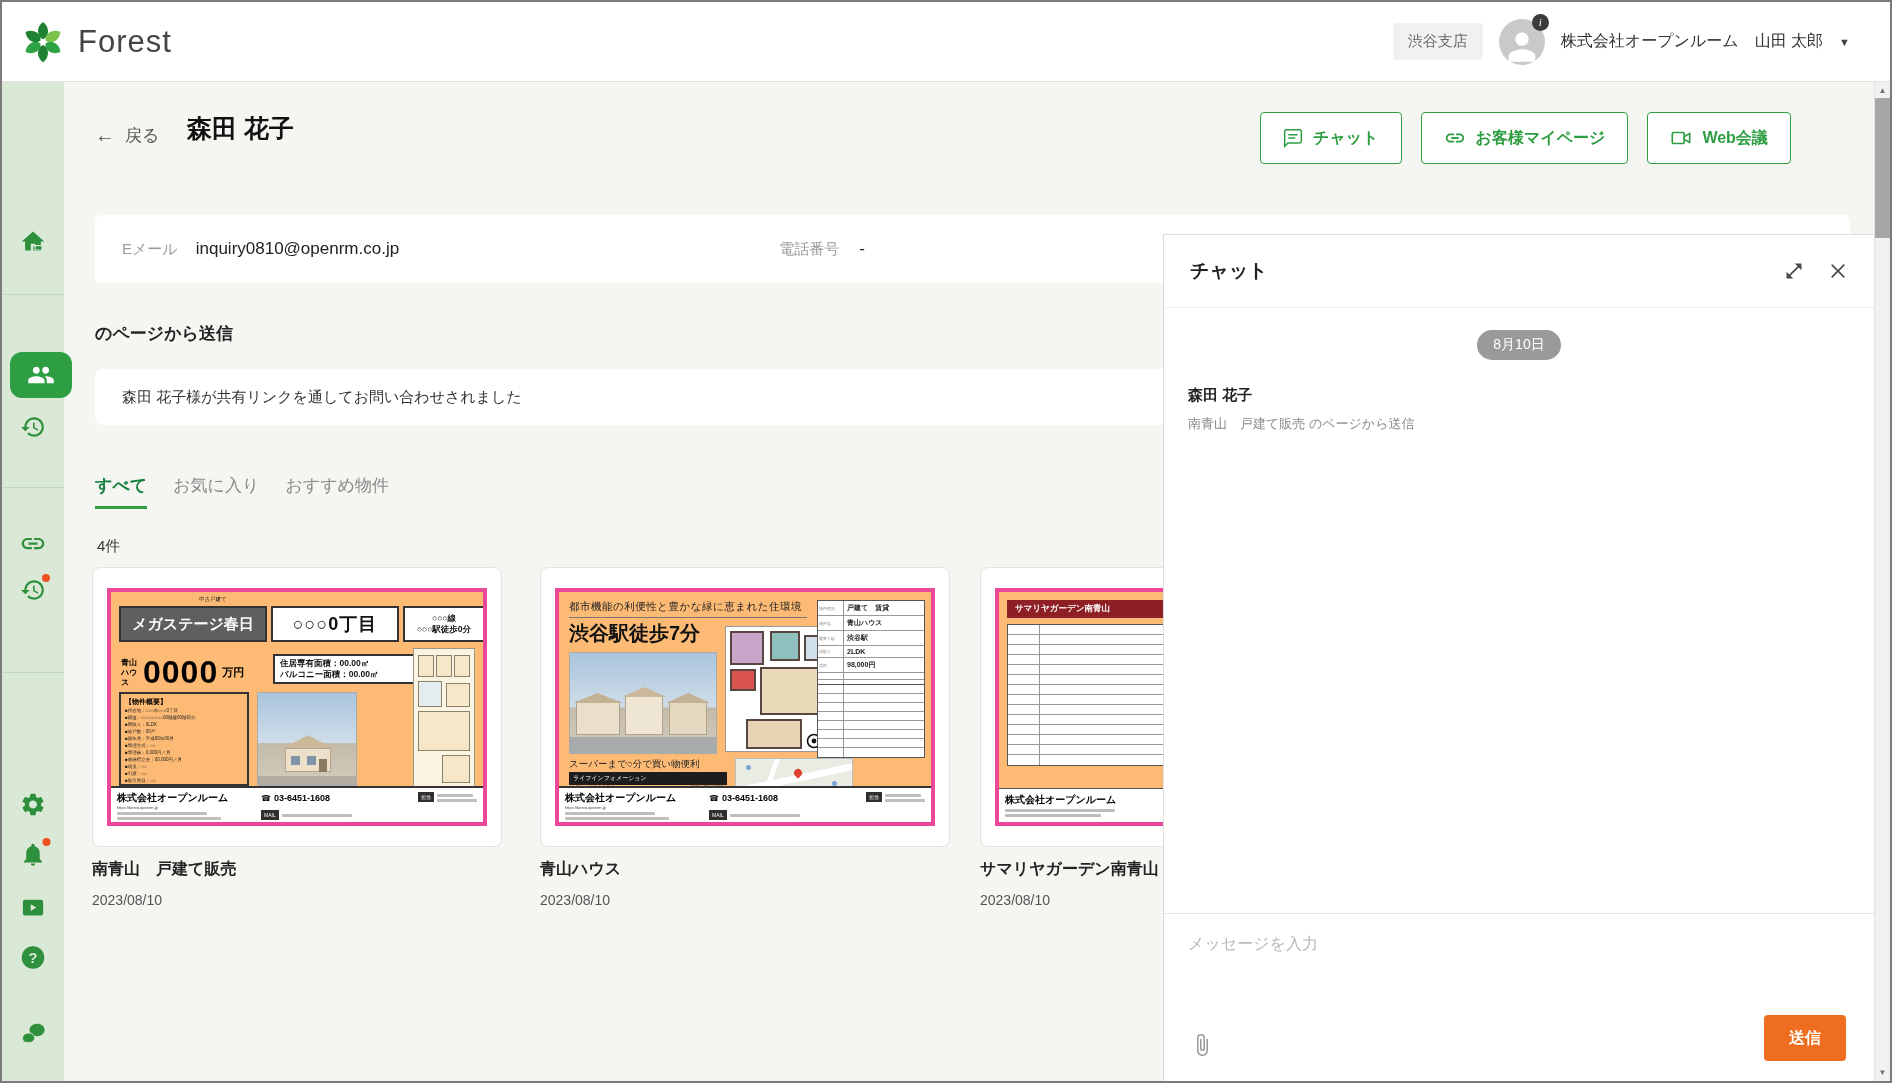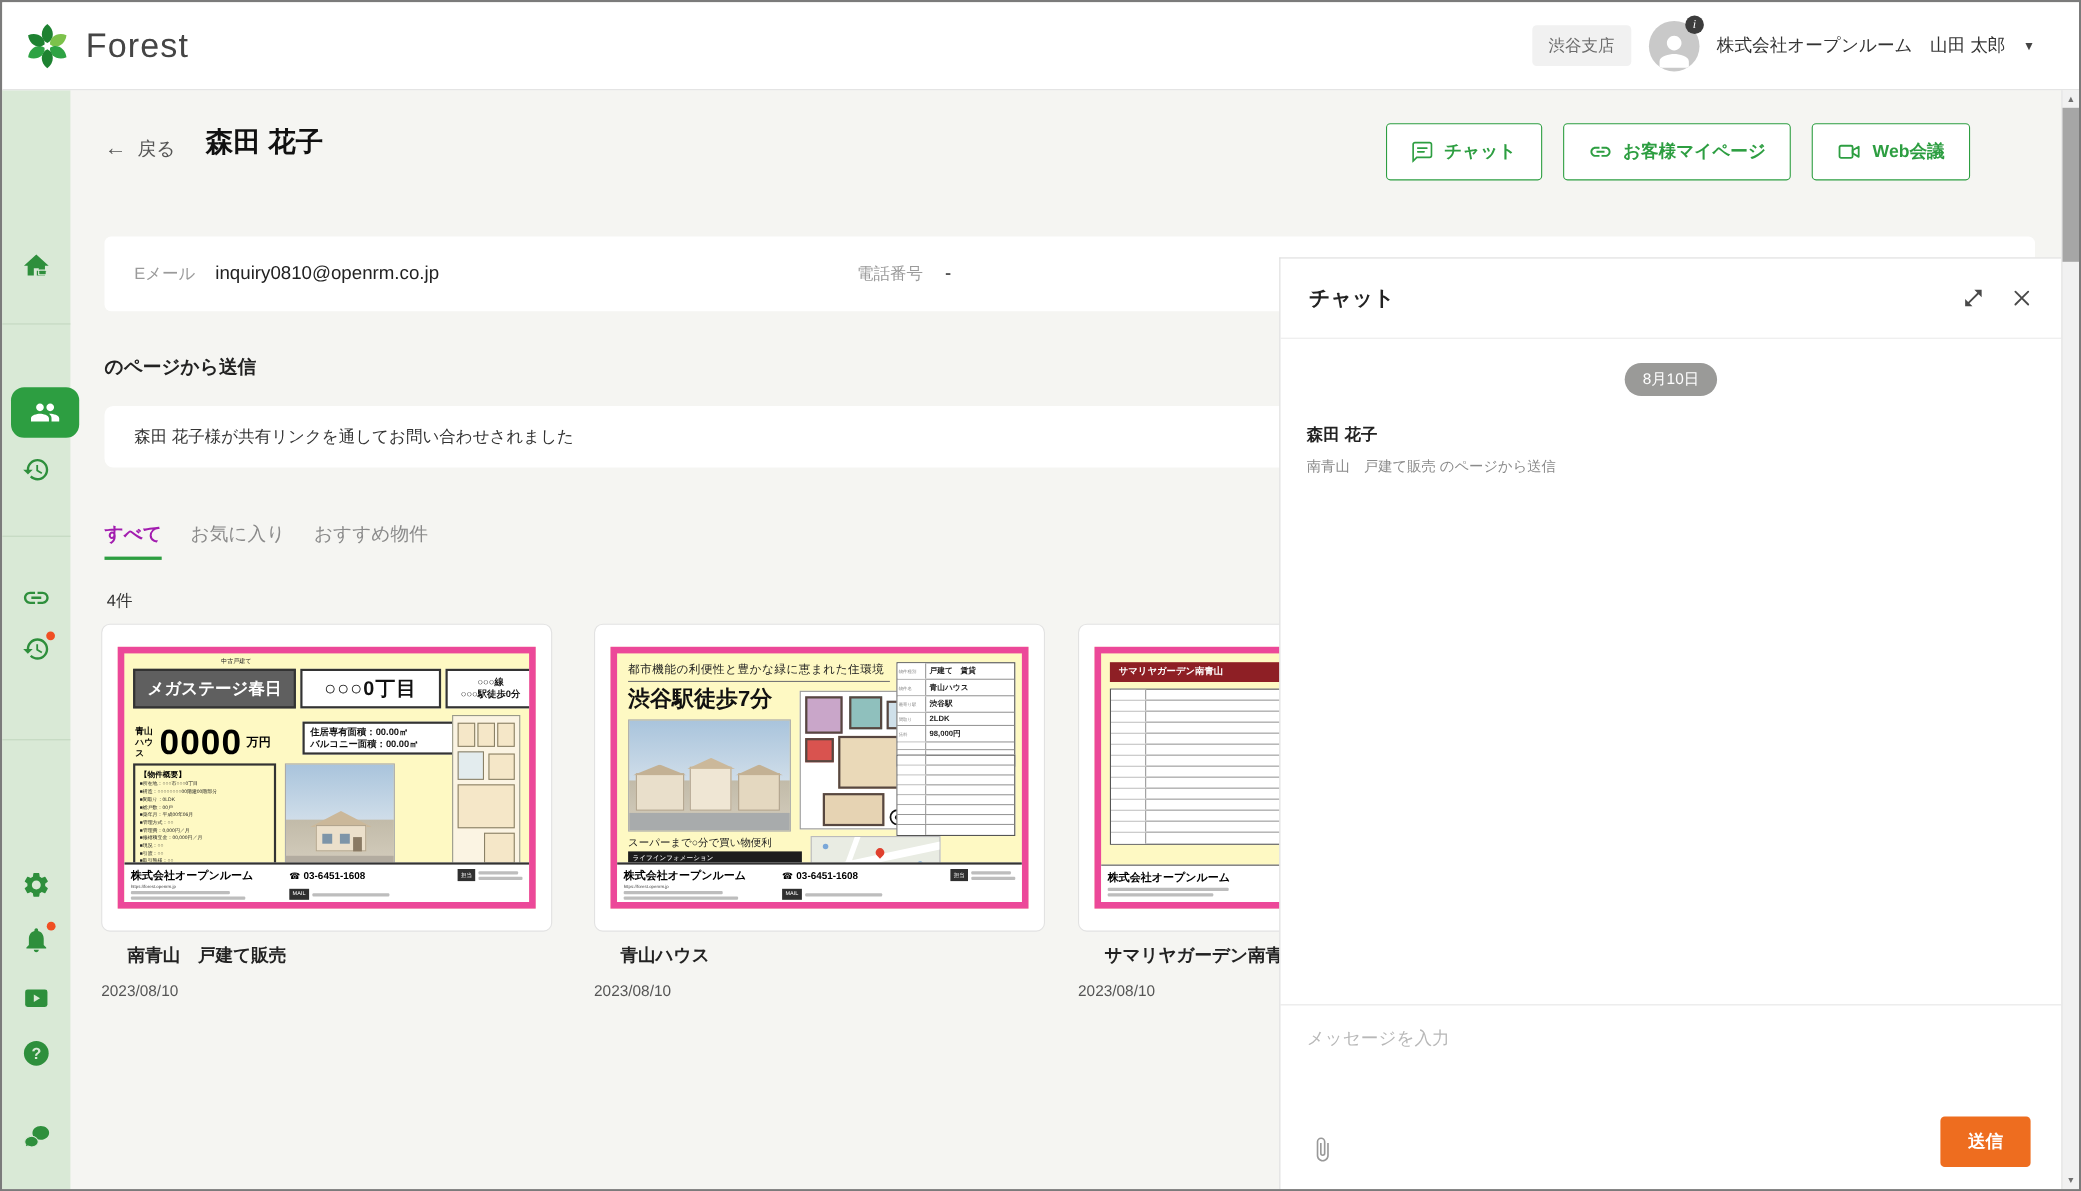--- a/index.html
+++ b/index.html
@@ -47,29 +47,29 @@
             padding:0 22px; cursor:pointer;}
   .card-white{ background:#fff; border-radius:6px; }
   .email-card{ position:absolute; left:31px; top:133px; width:1755px; height:68px; display:flex; align-items:center;}
   .f-label{ color:#9a9a9a; font-size:15px;}
   .f-value{ color:#222; font-size:17px;}
   .log-title{ position:absolute; left:31px; top:240px; font-size:17px; font-weight:bold; color:#222;}
   .log-card{ position:absolute; left:31px; top:287px; width:1755px; height:56px; border-radius:8px;
              display:flex; align-items:center; padding-left:27px; font-size:15px; color:#333;}
   .tabs{ position:absolute; left:31px; top:392px; display:flex; gap:26px; font-size:17px;}
   .tab{ color:#8a8a8a; padding-bottom:9px; cursor:pointer;}
-  .tab.active{ color:#a21caf; font-weight:bold; border-bottom:3px solid #2d9e41;}
+  .tab.active{ color:#15803d; font-weight:bold; border-bottom:3px solid #2d9e41;}
   .count{ position:absolute; left:33px; top:455px; font-size:15px; color:#333;}
 
   .prop{ position:absolute; top:485px; width:410px;}
   .thumb{ position:relative; width:410px; height:280px; background:#fff; border:1px solid #e2e2e2;
           border-radius:8px; cursor:pointer;}
-  .paper{ position:absolute; left:14px; right:14px; top:20px; bottom:20px; background:#fef9c3;
-          border:6px solid #ec4899; overflow:hidden;}
-  .prop-title{ margin-top:12px; font-size:16px; font-weight:bold; color:#222;margin-left:24px;}
+  .paper{ position:absolute; left:14px; right:14px; top:20px; bottom:20px; background:#fdba74;
+          border:4px solid #ec4899; overflow:hidden;}
+  .prop-title{ margin-top:12px; font-size:16px; font-weight:bold; color:#222;}
   .prop-date{ margin-top:12px; font-size:14px; color:#555;}
 
   
   .fl{ position:absolute; font-family:"Liberation Sans","DejaVu Sans",sans-serif;}
   .box-dark{ background:#5f5f5f; color:#fff; border:2px solid #333; display:flex; align-items:center; justify-content:center;}
   .box-line{ background:#fff; color:#111; border:2px solid #333; display:flex; align-items:center; justify-content:center;}
   .spec-box{ border:2px solid #333; padding:3px 4px;}
   .spec-line{ font-size:4.5px; color:#222; line-height:1.55; white-space:nowrap; overflow:hidden;}
   .photo1{ background:linear-gradient(#a9c4dc 0%,#cfdde9 54%,#c2bba9 55%,#d4cdbd 100%); border:1px solid #aaa; overflow:hidden;}
   .plan1{ background:#fbf4e3; border:1px solid #998; overflow:hidden;}

